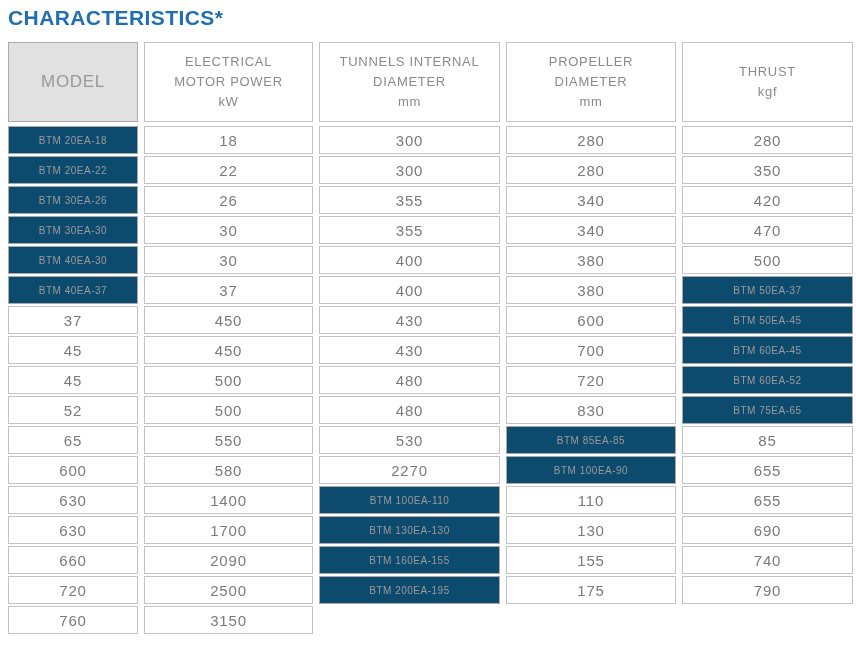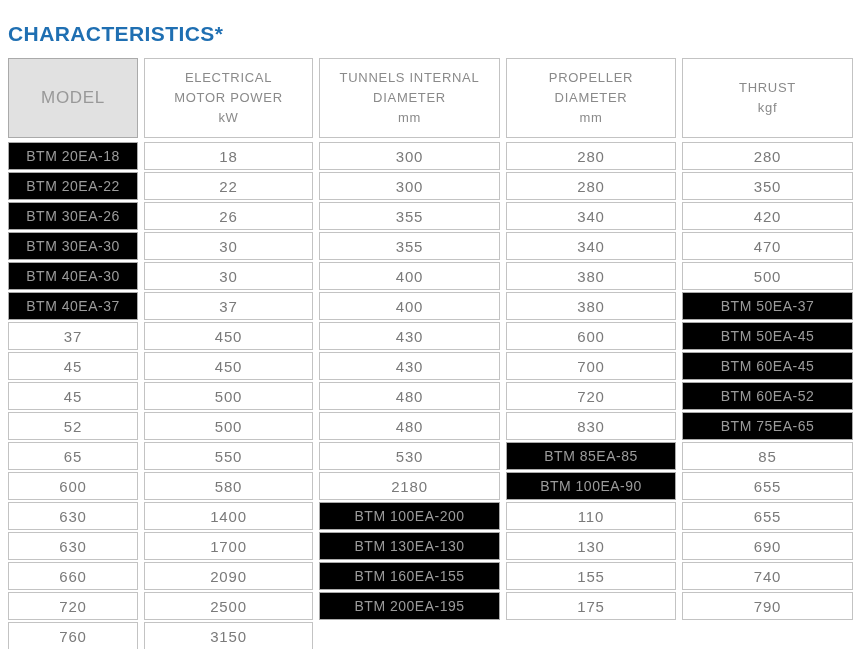--- a/index.html
+++ b/index.html
@@ -9,21 +9,21 @@
     height: 649px;
     font-family: "Liberation Sans", "DejaVu Sans", sans-serif;
     padding: 6px 4px 0 8px;
     overflow: hidden;
   }
   .title {
     font-size: 21px;
     font-weight: bold;
     letter-spacing: 0.4px;
     color: #1f6fb2;
-    margin: 16px 0 12px 0;
+    margin: 0 0 12px 0;
   }
   .grid {
     display: grid;
     grid-template-columns: 130px 169px 181px 170px 171px;
     grid-template-rows: 82px;
     grid-auto-rows: 28px;
     column-gap: 6px;
     row-gap: 2px;
     width: 845px;
   }
@@ -52,23 +52,23 @@
     border: 1px solid #c3c3c3;
     background: #ffffff;
     display: flex;
     align-items: center;
     justify-content: center;
     font-size: 15px;
     letter-spacing: 0.8px;
     color: #7a7a7a;
   }
   .cell.model {
-    background: #000000;
+    background: #0c4a6e;
     border-color: #aaaaaa;
-    font-size: 14px;
+    font-size: 10px;
     letter-spacing: 0.5px;
     color: #9b9b9b;
   }
 </style>
 </head>
 <body>
 
 <div class="page">
   <h1 class="title">CHARACTERISTICS*</h1>
 
@@ -136,26 +136,26 @@
       <div class="cell value">480</div>
       <div class="cell value">830</div>
       <div class="cell model">BTM 75EA-65</div>
       <div class="cell value">65</div>
       <div class="cell value">550</div>
       <div class="cell value">530</div>
       <div class="cell model">BTM 85EA-85</div>
       <div class="cell value">85</div>
       <div class="cell value">600</div>
       <div class="cell value">580</div>
-      <div class="cell value">2180</div>
+      <div class="cell value">2270</div>
       <div class="cell model">BTM 100EA-90</div>
       <div class="cell value">655</div>
       <div class="cell value">630</div>
       <div class="cell value">1400</div>
-      <div class="cell model">BTM 100EA-200</div>
+      <div class="cell model">BTM 100EA-110</div>
       <div class="cell value">110</div>
       <div class="cell value">655</div>
       <div class="cell value">630</div>
       <div class="cell value">1700</div>
       <div class="cell model">BTM 130EA-130</div>
       <div class="cell value">130</div>
       <div class="cell value">690</div>
       <div class="cell value">660</div>
       <div class="cell value">2090</div>
       <div class="cell model">BTM 160EA-155</div>

